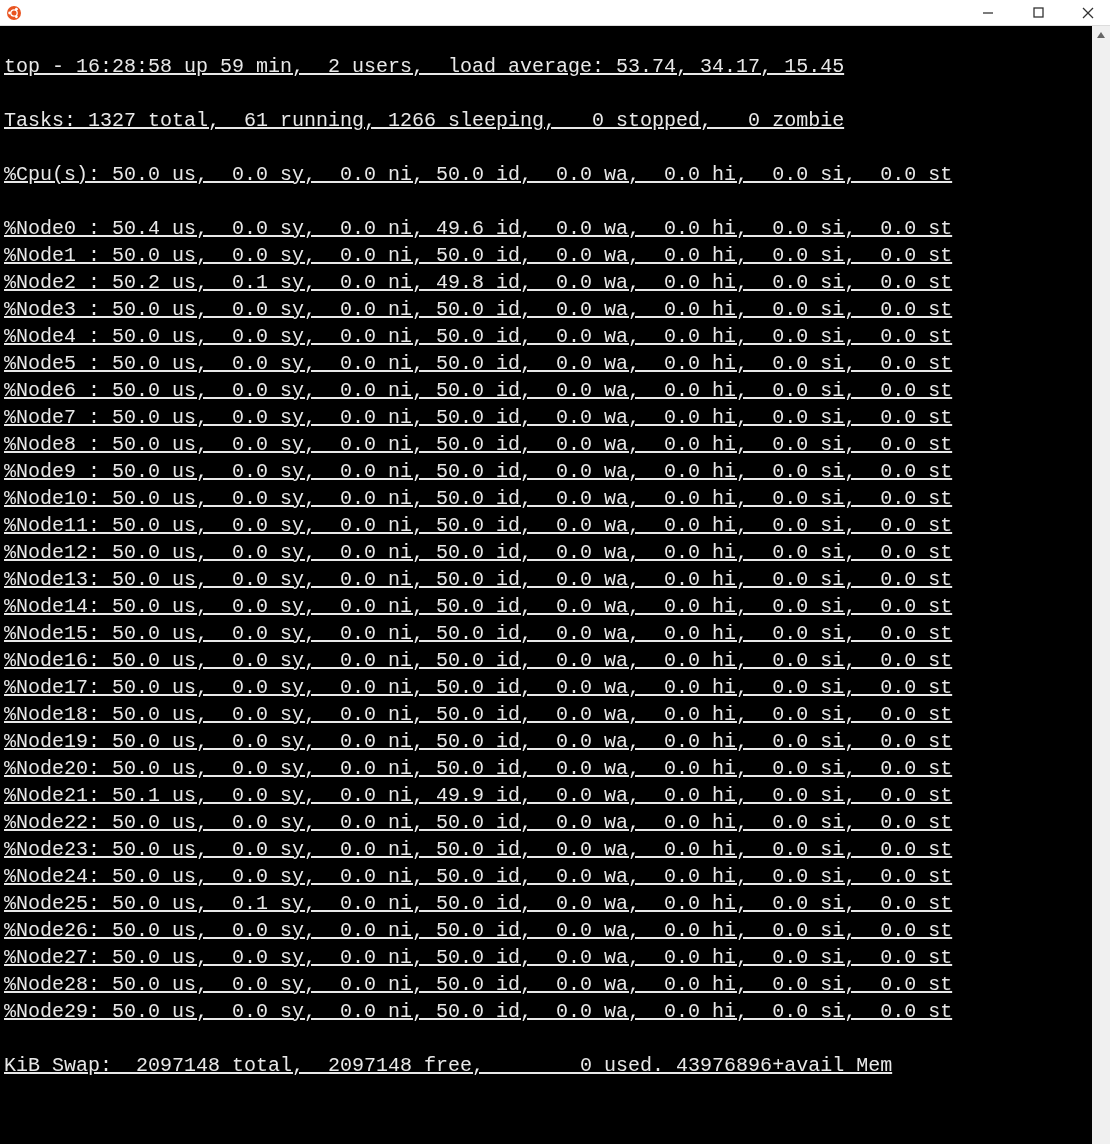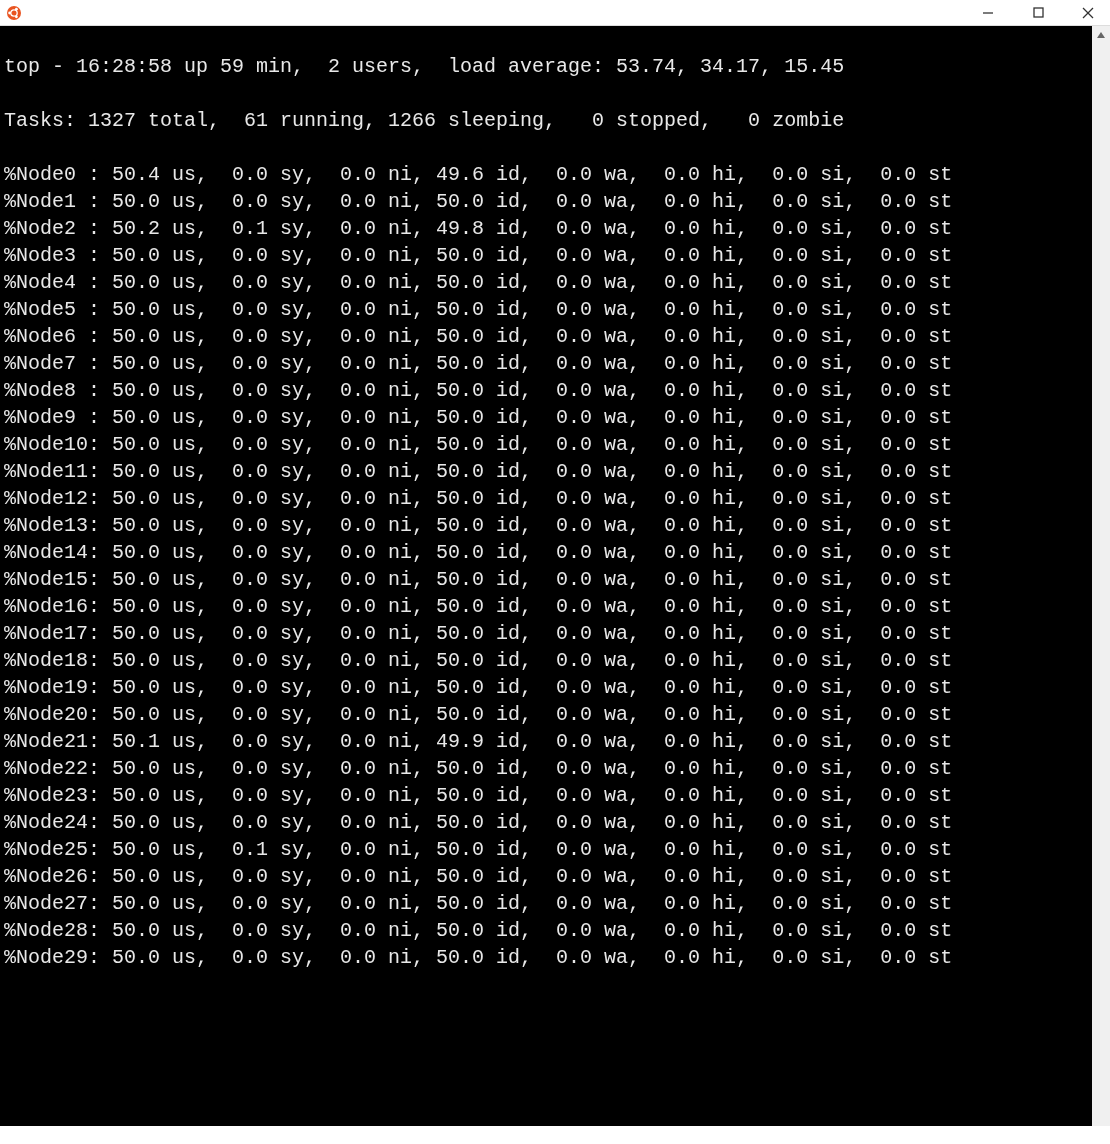--- a/index.html
+++ b/index.html
@@ -50,21 +50,21 @@
     background: #000;
     color: #e8e8e8;
     font-size: 20px;
     line-height: 27px;
     padding: 0 4px 0 4px;
     white-space: pre;
     overflow: hidden;
     min-height: 1100px;
     position: relative;
   }
-  .line { display: block; }
+  .line { display: block; text-decoration: underline; }
   .scrollbar {
     position: absolute;
     right: 0;
     top: 26px;
     width: 18px;
     height: calc(100% - 26px);
     background: #f0f0f0;
     display: flex;
     flex-direction: column;
   }
@@ -115,21 +115,23 @@
           <line x1="1" y1="1" x2="11" y2="11" stroke="#333" stroke-width="1.3"></line>
           <line x1="11" y1="1" x2="1" y2="11" stroke="#333" stroke-width="1.3"></line>
         </svg>
       </div>
     </div>
   </div>
 
   <div class="terminal">
 <span class="line">top - 16:28:58 up 59 min,  2 users,  load average: 53.74, 34.17, 15.45</span>
 <span class="line">Tasks: 1327 total,  61 running, 1266 sleeping,   0 stopped,   0 zombie</span>
+<span class="line">%Cpu(s): 50.0 us,  0.0 sy,  0.0 ni, 50.0 id,  0.0 wa,  0.0 hi,  0.0 si,  0.0 st</span>
 <span id="nodes-container"><span class="line">%Node0 : 50.4 us,  0.0 sy,  0.0 ni, 49.6 id,  0.0 wa,  0.0 hi,  0.0 si,  0.0 st</span><span class="line">%Node1 : 50.0 us,  0.0 sy,  0.0 ni, 50.0 id,  0.0 wa,  0.0 hi,  0.0 si,  0.0 st</span><span class="line">%Node2 : 50.2 us,  0.1 sy,  0.0 ni, 49.8 id,  0.0 wa,  0.0 hi,  0.0 si,  0.0 st</span><span class="line">%Node3 : 50.0 us,  0.0 sy,  0.0 ni, 50.0 id,  0.0 wa,  0.0 hi,  0.0 si,  0.0 st</span><span class="line">%Node4 : 50.0 us,  0.0 sy,  0.0 ni, 50.0 id,  0.0 wa,  0.0 hi,  0.0 si,  0.0 st</span><span class="line">%Node5 : 50.0 us,  0.0 sy,  0.0 ni, 50.0 id,  0.0 wa,  0.0 hi,  0.0 si,  0.0 st</span><span class="line">%Node6 : 50.0 us,  0.0 sy,  0.0 ni, 50.0 id,  0.0 wa,  0.0 hi,  0.0 si,  0.0 st</span><span class="line">%Node7 : 50.0 us,  0.0 sy,  0.0 ni, 50.0 id,  0.0 wa,  0.0 hi,  0.0 si,  0.0 st</span><span class="line">%Node8 : 50.0 us,  0.0 sy,  0.0 ni, 50.0 id,  0.0 wa,  0.0 hi,  0.0 si,  0.0 st</span><span class="line">%Node9 : 50.0 us,  0.0 sy,  0.0 ni, 50.0 id,  0.0 wa,  0.0 hi,  0.0 si,  0.0 st</span><span class="line">%Node10: 50.0 us,  0.0 sy,  0.0 ni, 50.0 id,  0.0 wa,  0.0 hi,  0.0 si,  0.0 st</span><span class="line">%Node11: 50.0 us,  0.0 sy,  0.0 ni, 50.0 id,  0.0 wa,  0.0 hi,  0.0 si,  0.0 st</span><span class="line">%Node12: 50.0 us,  0.0 sy,  0.0 ni, 50.0 id,  0.0 wa,  0.0 hi,  0.0 si,  0.0 st</span><span class="line">%Node13: 50.0 us,  0.0 sy,  0.0 ni, 50.0 id,  0.0 wa,  0.0 hi,  0.0 si,  0.0 st</span><span class="line">%Node14: 50.0 us,  0.0 sy,  0.0 ni, 50.0 id,  0.0 wa,  0.0 hi,  0.0 si,  0.0 st</span><span class="line">%Node15: 50.0 us,  0.0 sy,  0.0 ni, 50.0 id,  0.0 wa,  0.0 hi,  0.0 si,  0.0 st</span><span class="line">%Node16: 50.0 us,  0.0 sy,  0.0 ni, 50.0 id,  0.0 wa,  0.0 hi,  0.0 si,  0.0 st</span><span class="line">%Node17: 50.0 us,  0.0 sy,  0.0 ni, 50.0 id,  0.0 wa,  0.0 hi,  0.0 si,  0.0 st</span><span class="line">%Node18: 50.0 us,  0.0 sy,  0.0 ni, 50.0 id,  0.0 wa,  0.0 hi,  0.0 si,  0.0 st</span><span class="line">%Node19: 50.0 us,  0.0 sy,  0.0 ni, 50.0 id,  0.0 wa,  0.0 hi,  0.0 si,  0.0 st</span><span class="line">%Node20: 50.0 us,  0.0 sy,  0.0 ni, 50.0 id,  0.0 wa,  0.0 hi,  0.0 si,  0.0 st</span><span class="line">%Node21: 50.1 us,  0.0 sy,  0.0 ni, 49.9 id,  0.0 wa,  0.0 hi,  0.0 si,  0.0 st</span><span class="line">%Node22: 50.0 us,  0.0 sy,  0.0 ni, 50.0 id,  0.0 wa,  0.0 hi,  0.0 si,  0.0 st</span><span class="line">%Node23: 50.0 us,  0.0 sy,  0.0 ni, 50.0 id,  0.0 wa,  0.0 hi,  0.0 si,  0.0 st</span><span class="line">%Node24: 50.0 us,  0.0 sy,  0.0 ni, 50.0 id,  0.0 wa,  0.0 hi,  0.0 si,  0.0 st</span><span class="line">%Node25: 50.0 us,  0.1 sy,  0.0 ni, 50.0 id,  0.0 wa,  0.0 hi,  0.0 si,  0.0 st</span><span class="line">%Node26: 50.0 us,  0.0 sy,  0.0 ni, 50.0 id,  0.0 wa,  0.0 hi,  0.0 si,  0.0 st</span><span class="line">%Node27: 50.0 us,  0.0 sy,  0.0 ni, 50.0 id,  0.0 wa,  0.0 hi,  0.0 si,  0.0 st</span><span class="line">%Node28: 50.0 us,  0.0 sy,  0.0 ni, 50.0 id,  0.0 wa,  0.0 hi,  0.0 si,  0.0 st</span><span class="line">%Node29: 50.0 us,  0.0 sy,  0.0 ni, 50.0 id,  0.0 wa,  0.0 hi,  0.0 si,  0.0 st</span></span>
+<span class="line">KiB Swap:  2097148 total,  2097148 free,        0 used. 43976896+avail Mem</span>
 
 
 
   </div>
 
   <div class="scrollbar">
     <div class="scroll-arrow">
       <svg width="10" height="10" viewBox="0 0 10 10">
           <polygon points="5,2 9,8 1,8" fill="#666"></polygon>
         </svg>

